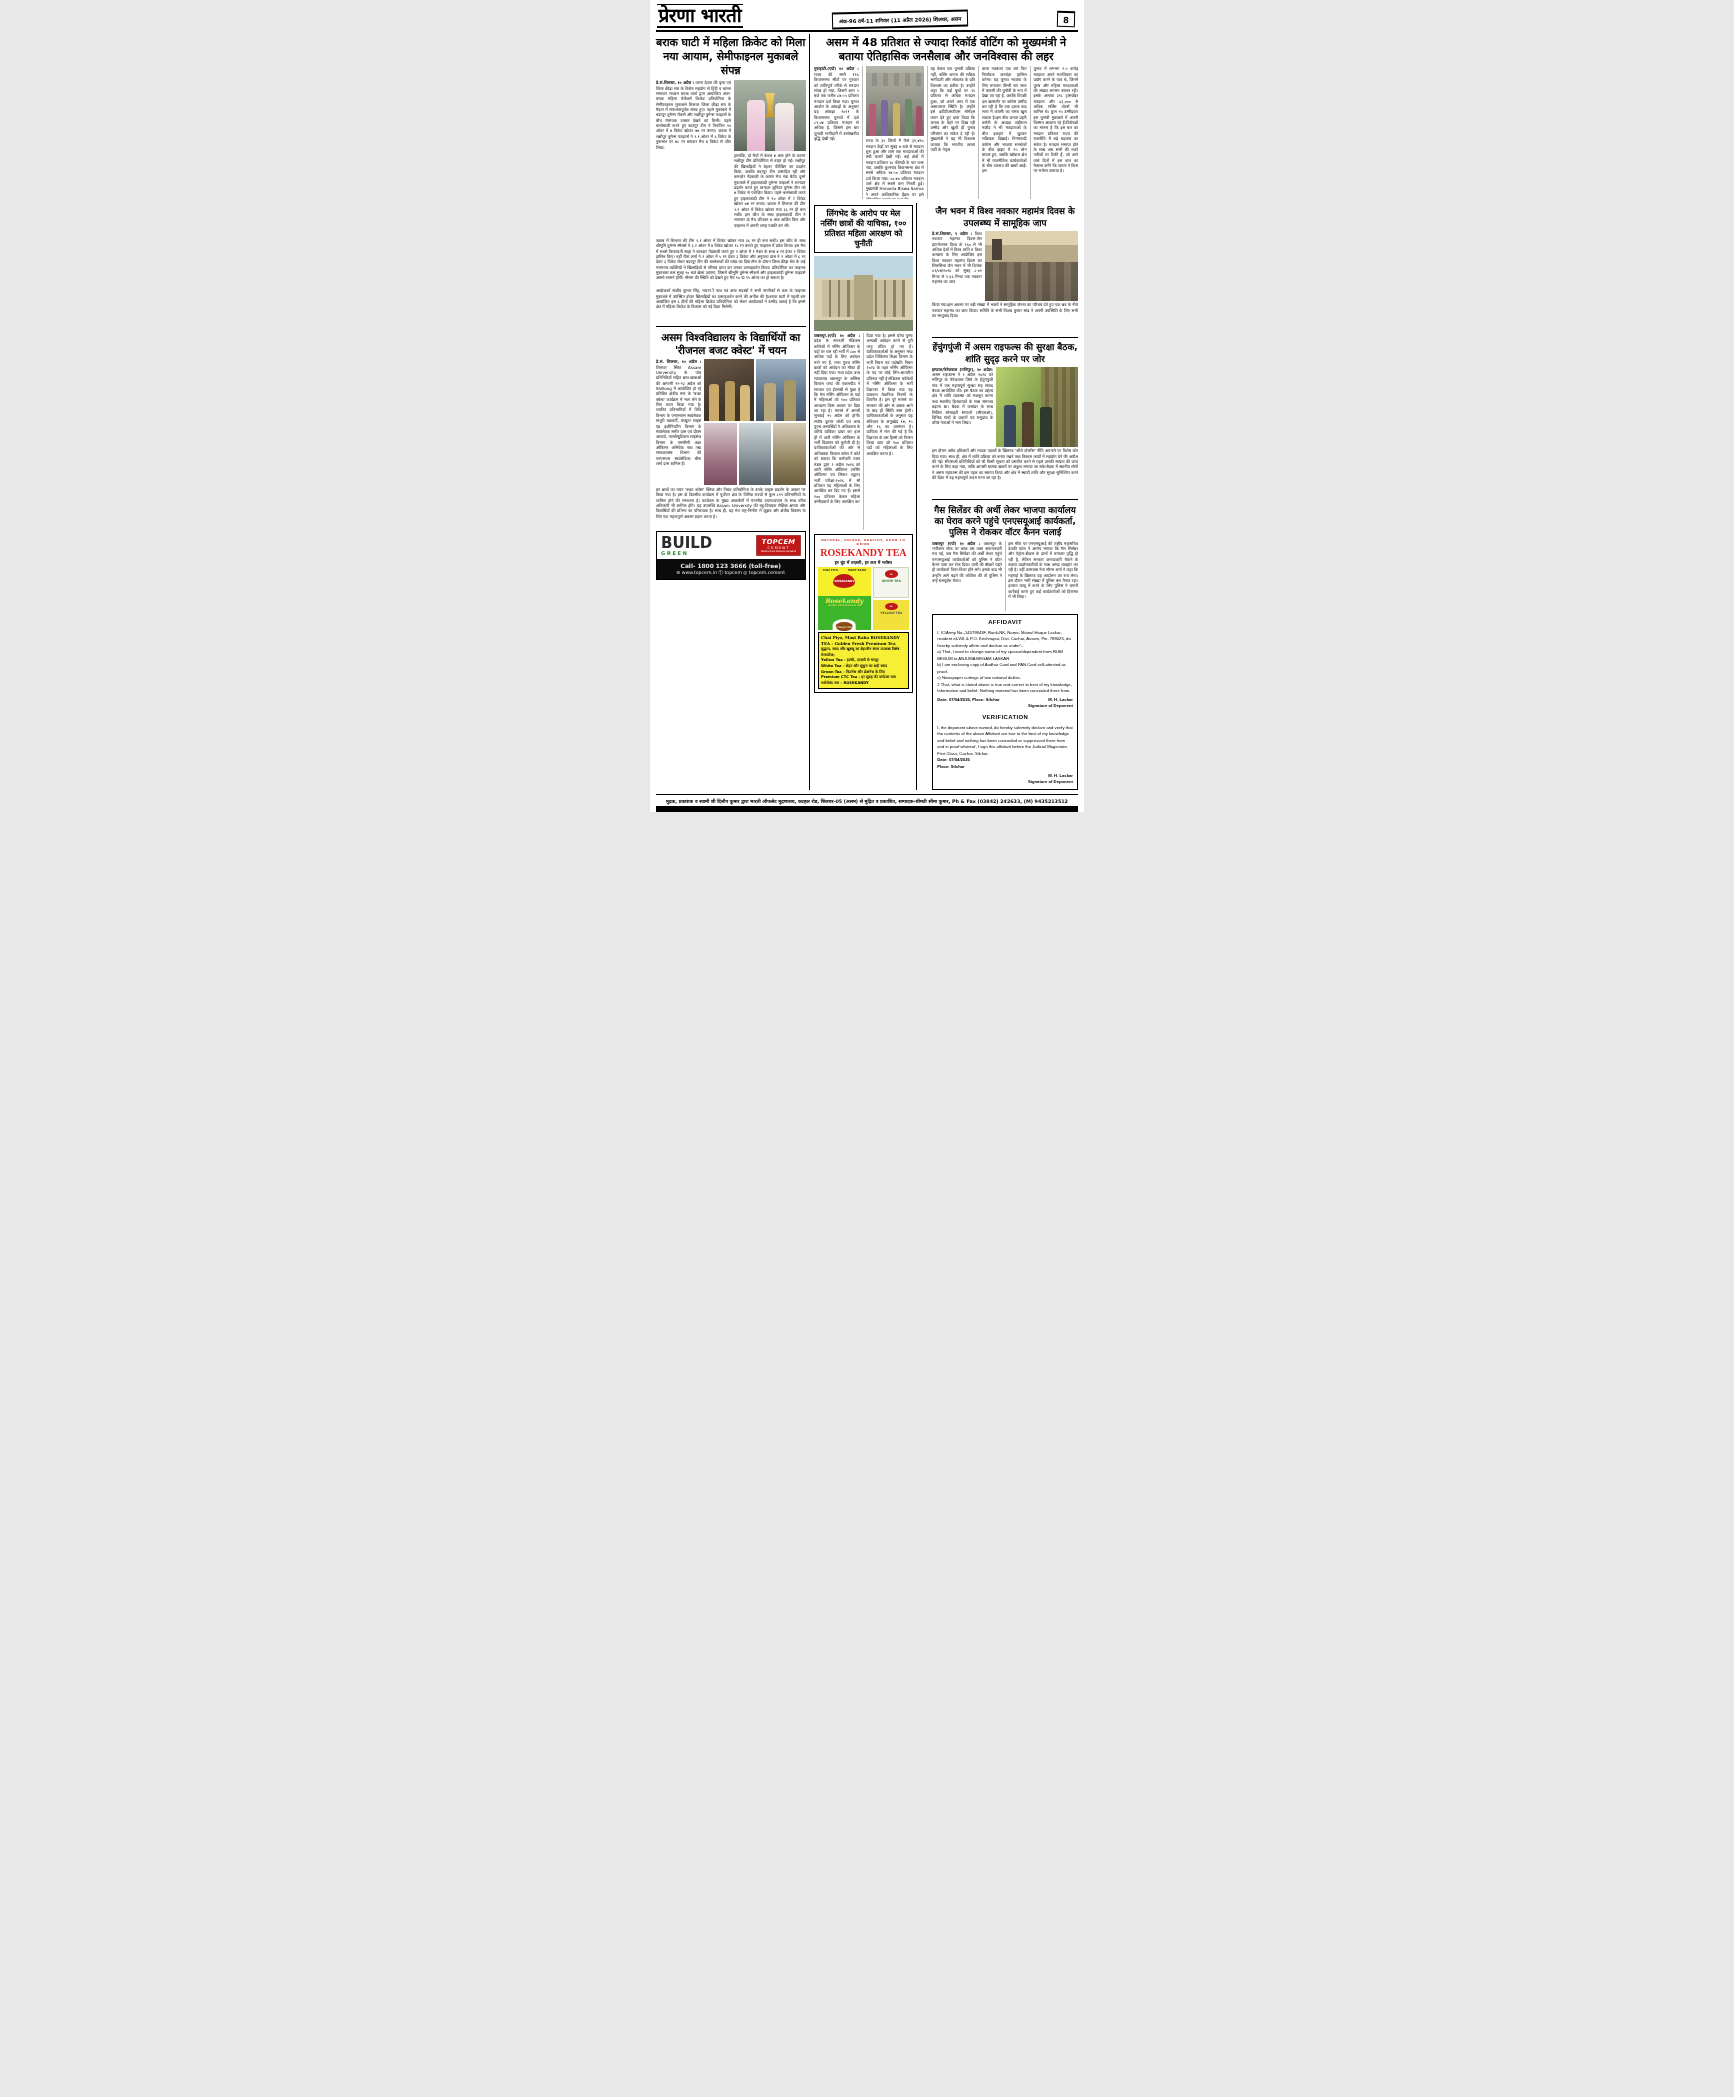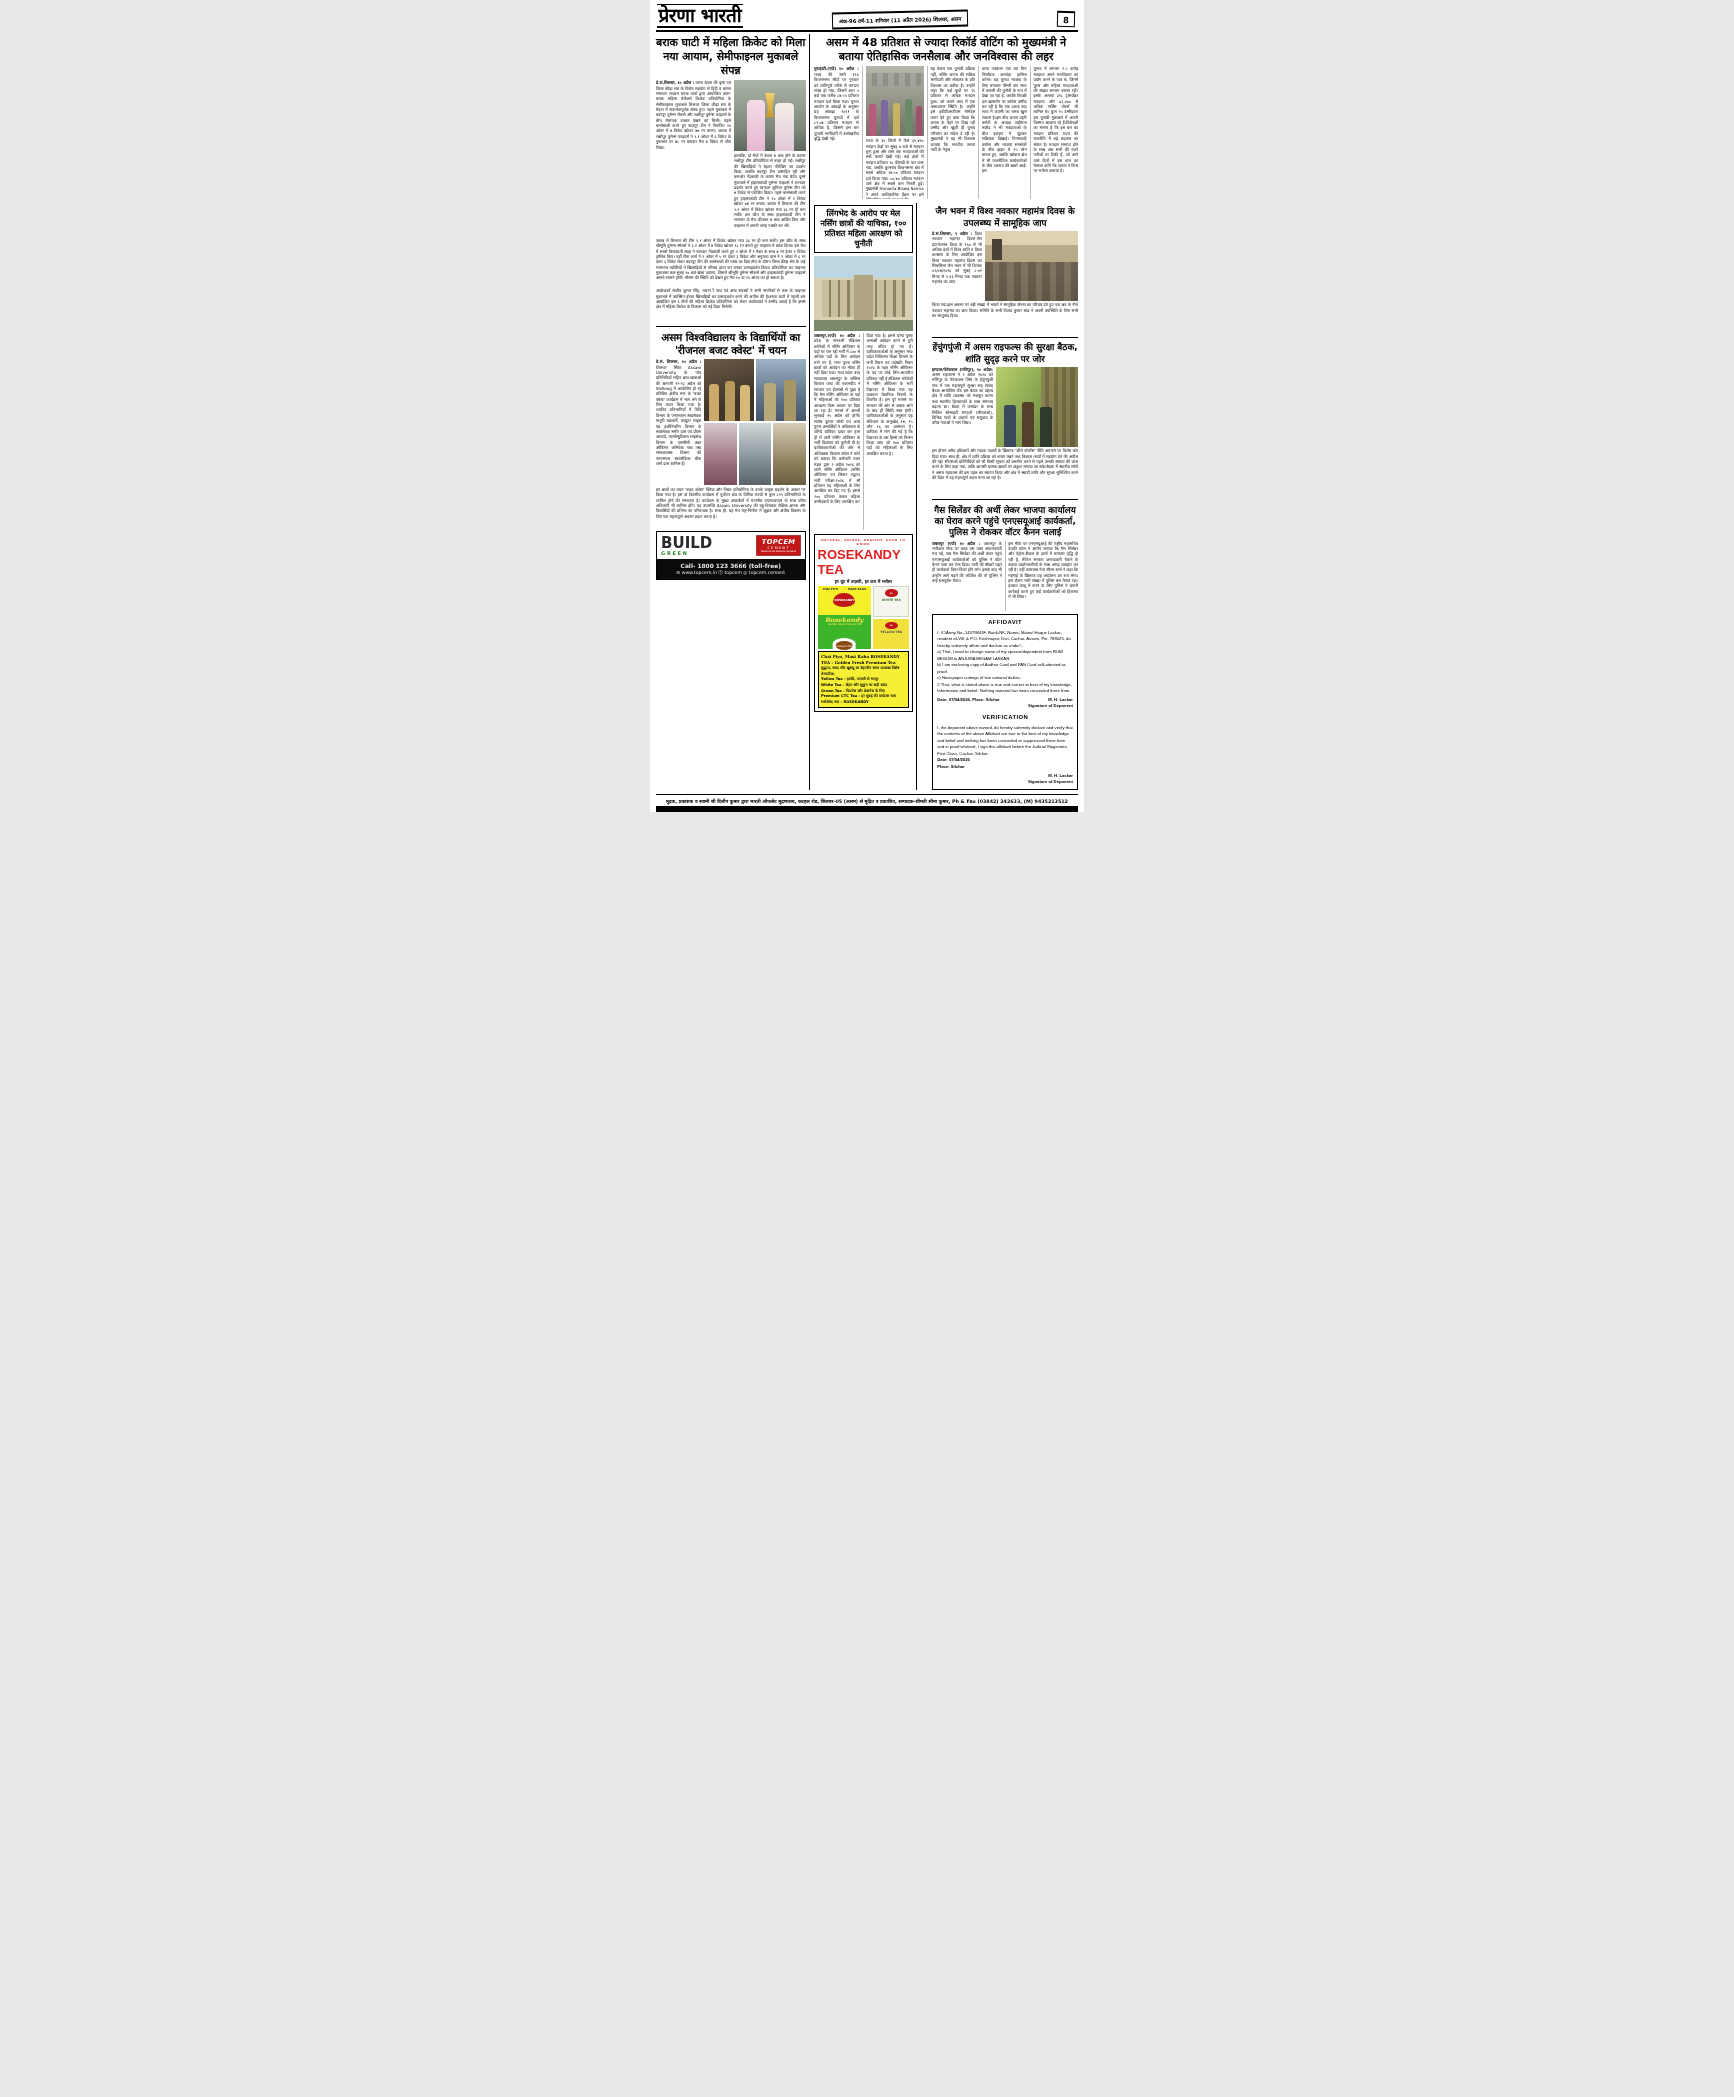--- a/index.html
+++ b/index.html
@@ -64,22 +64,22 @@
   .bag.red{left:16px;background:linear-gradient(#f3f0ea 18%,#c01818 18% 70%,#f3f0ea 70%);color:#fff;}
   .bag.sdc{right:16px;background:linear-gradient(#20222b 55%,#e0b824 55%);transform:rotate(4deg);}
   .mfg{position:absolute;left:50%;transform:translateX(-50%);bottom:5.9px;background:#59c221;
        color:#083a6b;border-radius:17px;padding:2.1px 5px;font-size:2.9px;text-align:center;width:67px;}
   .tc-foot{background:#0b0b0b;color:#e8e8e8;text-align:center;padding:3.4px 1.7px 4.2px;}
   .tc-call{font-size:5.9px;font-weight:700;}
   .tc-web{font-size:4.6px;margin-top:1.7px;}
   
   .tea{border:1.3px solid #000;margin-top:4.2px;padding:2.5px;background:#fff;}
   .tea-top{color:#d03030;text-align:center;font-weight:700;font-size:2.8px;letter-spacing:0.7px;}
-  .tea-brand{color:#e02020;text-align:left;font-weight:800;font-size:13px;
-             font-family:Liberation Sans, sans-serif;margin:1.3px 0 0.8px;}
+  .tea-brand{color:#e02020;text-align:center;font-weight:800;font-size:10px;
+             font-family:Liberation Serif, serif;margin:1.3px 0 0.8px;}
   .tea-tag{text-align:center;font-weight:700;font-size:4.4px;margin-bottom:2.1px;}
   .tea-packs{display:flex;gap:2.1px;height:63px;}
   .pk-main{flex:1.5;display:flex;flex-direction:column;}
   .pk-yellow{background:#f5f02a;flex:1;position:relative;text-align:center;padding-top:1.7px;}
   .pk-cpmr{font-size:2.7px;font-weight:700;color:#333;display:flex;justify-content:space-around;}
   .diamond{margin:1.3px auto 0;width:22px;height:14.3px;background:#c01818;border-radius:50% 50% 50% 50%/60% 60% 40% 40%;
            color:#fff;font-weight:800;font-size:2.9px;display:flex;align-items:center;justify-content:center;}
   .pk-green{background:#3db52a;flex:1.25;color:#f8e84a;text-align:center;position:relative;}
   .pk-rose{font-family:"DejaVu Serif",serif;font-style:italic;font-weight:700;font-size:6.3px;padding-top:1.7px;}
   .pk-sub{font-size:2.5px;}

